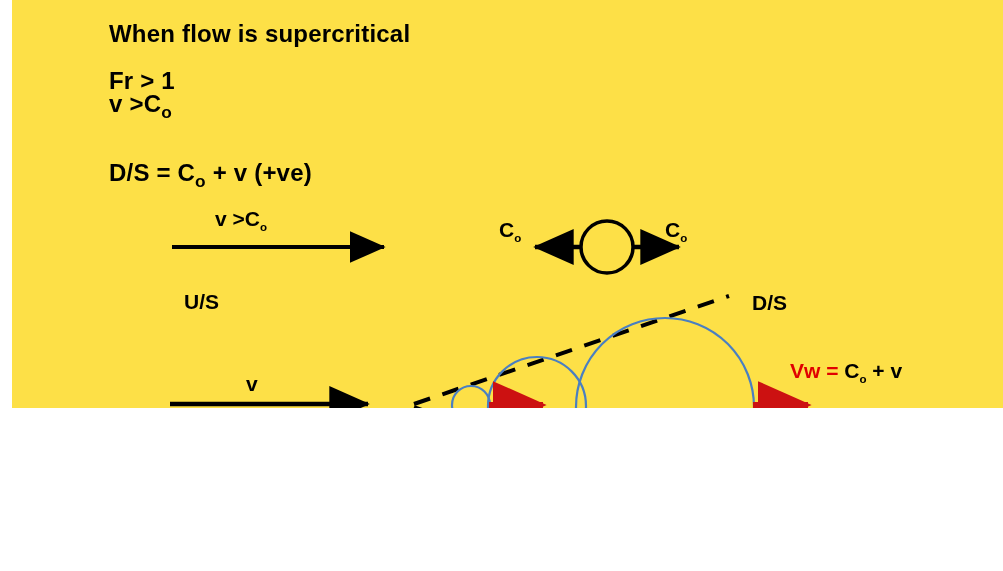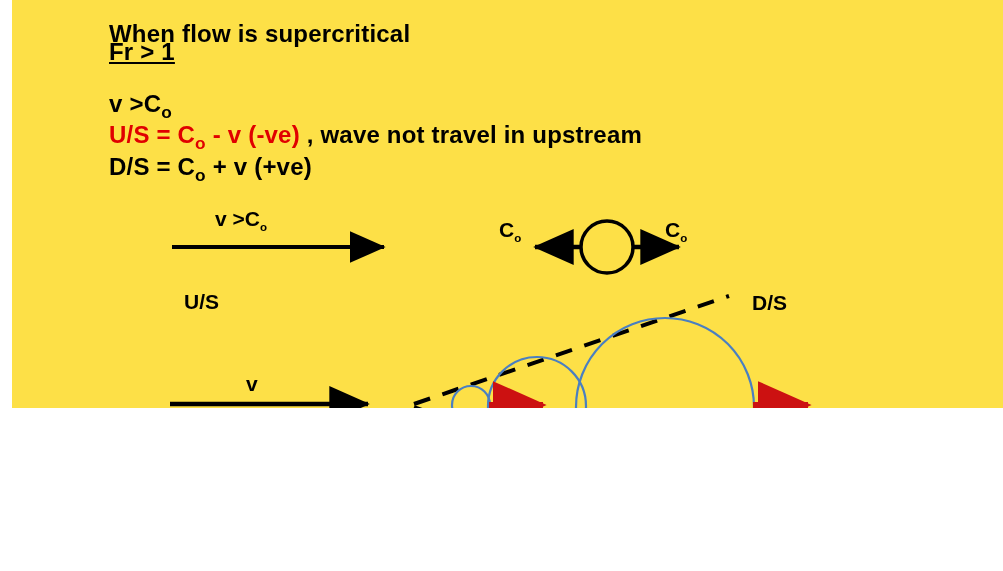--- a/index.html
+++ b/index.html
@@ -44,33 +44,30 @@
 </style>
 </head>
 <body>
 
 <div id="canvas">
 
   <div class="txt hdr-line" style="left:97px; top:22px;">
     <span>When flow is supercritical</span>
   </div>
 
-  <div class="txt hdr-line" style="left:97px; top:40px;text-decoration:underline;">
+  <div class="txt hdr-line" style="left:97px; top:69px;">
     <span>Fr &gt; 1</span>
   </div>
 
   <div class="txt hdr-line" style="left:97px; top:92px;">
     <span>v &gt;C</span><span class="sub">o</span>
   </div>
 
-  <div class="txt hdr-line" style="left:97px; top:123px;">
-    <span class="red">U/S = C</span><span class="red sub">o</span><span class="red"> - v (-ve)</span><span> , wave not travel in upstream</span>
-  </div>
 
-  <div class="txt hdr-line" style="left:97px; top:155px;">
+  <div class="txt hdr-line" style="left:97px; top:161px;">
     <span>D/S = C</span><span class="sub">o</span><span> + v (+ve)</span>
   </div>
 
   <div class="txt lbl" style="left:203px; top:208px;">
     <span>v &gt;C</span><span class="sub-sm">o</span>
   </div>
 
   <div class="txt lbl" style="left:172px; top:291px;text-align:right;">
     <span>U/S</span>
   </div>
@@ -85,20 +82,23 @@
 
   <div class="txt lbl" style="left:234px; top:373px;">
     <span>v</span>
   </div>
 
   <div class="txt lbl" style="left:740px; top:292px;">
     <span>D/S</span>
   </div>
 
 
+  <div class="txt lbl" style="left:778px; top:360px;">
+    <span class="red">Vw =</span><span> C</span><span class="sub-sm">o</span><span> + v</span>
+  </div>
 
   <svg class="overlay" viewBox="0 0 1003 571">
     <defs>
       <marker id="arrBlack" markerWidth="10" markerHeight="10" refX="8.6" refY="4" orient="auto" markerUnits="strokeWidth">
         <path d="M0,0 L9,4 L0,8 z" fill="#000000"></path>
       </marker>
       <marker id="arrBlackL" markerWidth="10" markerHeight="10" refX="8.6" refY="4" orient="auto" markerUnits="strokeWidth">
         <path d="M0,0 L9,4 L0,8 z" fill="#000000"></path>
       </marker>
       <marker id="arrRed" markerWidth="10" markerHeight="10" refX="8.4" refY="4" orient="auto" markerUnits="strokeWidth">

